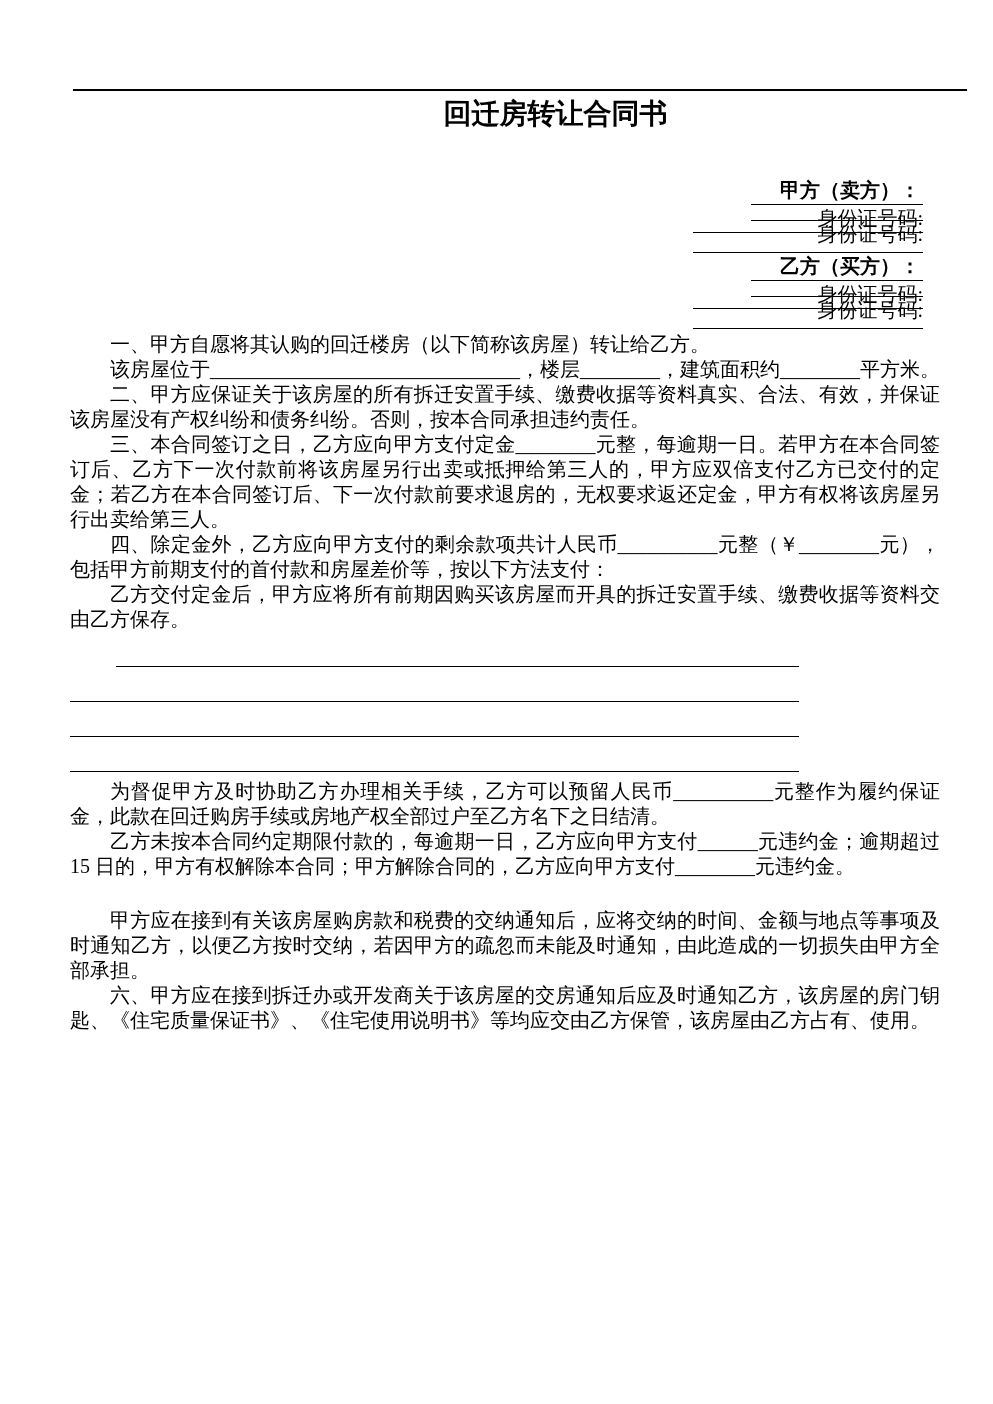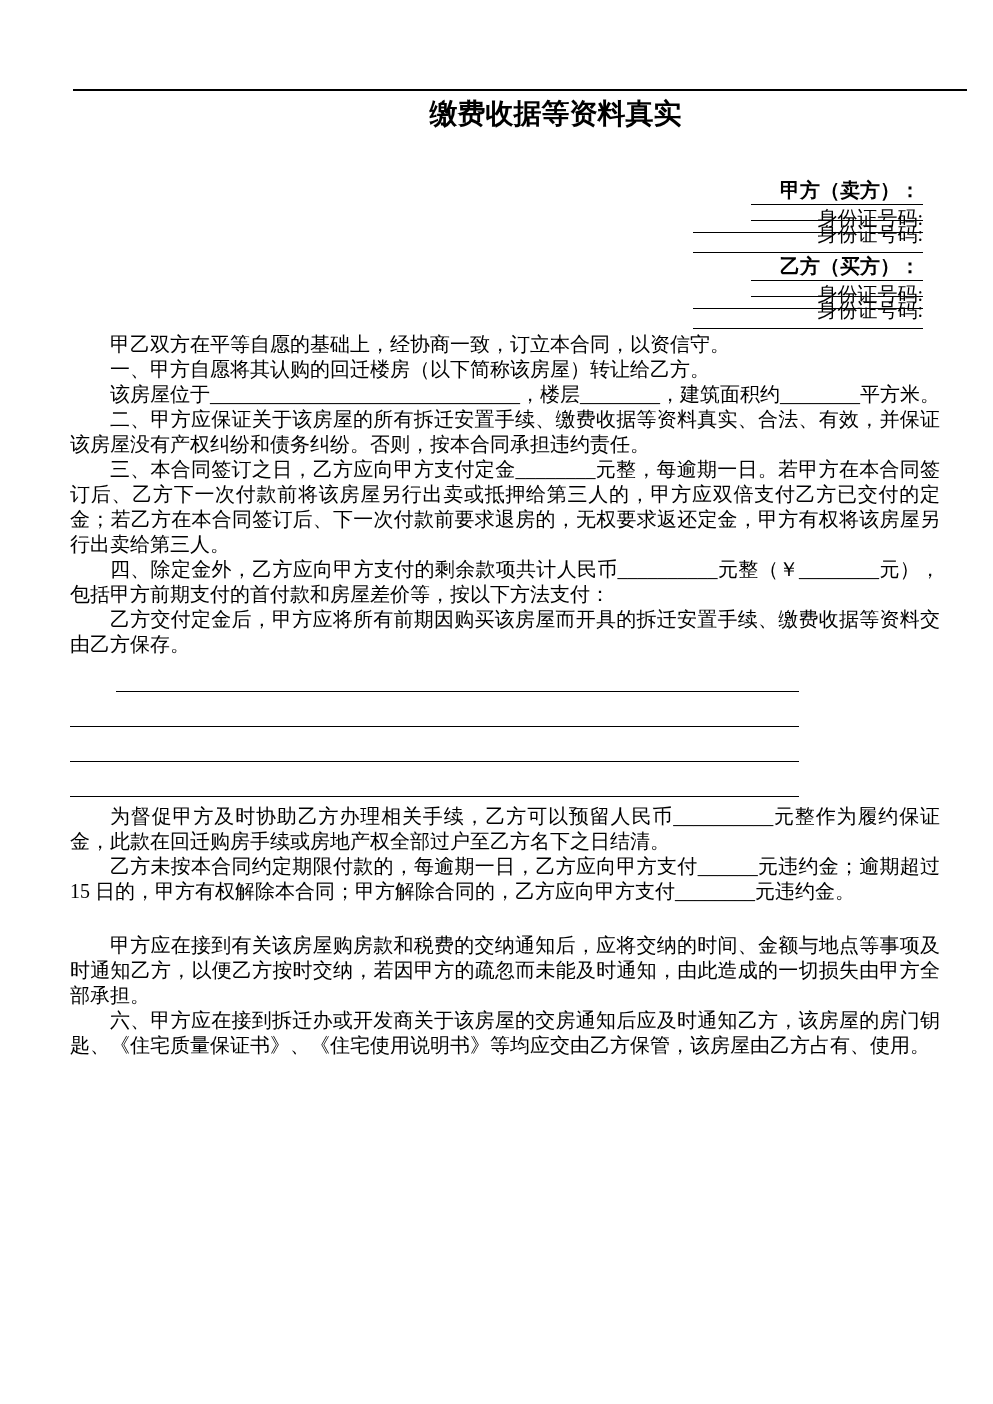--- a/index.html
+++ b/index.html
@@ -82,21 +82,21 @@
     width: 683px;
   }
 </style>
 </head>
 <body>
 
 <div class="page">
 
   <div class="header-rule"></div>
 
-  <h1 class="title">缴费收据等资料真实</h1>
+  <h1 class="title">回迁房转让合同书</h1>
 
   <div class="party-block">
     <div class="party-row">
       <span class="party-label">甲方（卖方）：</span>
       <span class="blank name-blank"></span>
       <span class="id-label">身份证号码:</span>
       <span class="blank id-blank"></span>
     </div>
     <div class="party-row">
       <span class="party-label"></span>
@@ -112,21 +112,20 @@
     </div>
     <div class="party-row">
       <span class="party-label"></span>
       <span class="blank name-blank"></span>
       <span class="id-label">身份证号码:</span>
       <span class="blank id-blank"></span>
     </div>
   </div>
 
   <div class="body-text">
-    <p>甲乙双方在平等自愿的基础上，经协商一致，订立本合同，以资信守。</p>
     <p>一、甲方自愿将其认购的回迁楼房（以下简称该房屋）转让给乙方。</p>
     <p>该房屋位于_______________________________，楼层________，建筑面积约________平方米。</p>
     <p>二、甲方应保证关于该房屋的所有拆迁安置手续、缴费收据等资料真实、合法、有效，并保证该房屋没有产权纠纷和债务纠纷。否则，按本合同承担违约责任。</p>
     <p>三、本合同签订之日，乙方应向甲方支付定金________元整，每逾期一日。若甲方在本合同签订后、乙方下一次付款前将该房屋另行出卖或抵押给第三人的，甲方应双倍支付乙方已交付的定金；若乙方在本合同签订后、下一次付款前要求退房的，无权要求返还定金，甲方有权将该房屋另行出卖给第三人。</p>
     <p>四、除定金外，乙方应向甲方支付的剩余款项共计人民币__________元整（￥________元），包括甲方前期支付的首付款和房屋差价等，按以下方法支付：</p>
     <p>乙方交付定金后，甲方应将所有前期因购买该房屋而开具的拆迁安置手续、缴费收据等资料交由乙方保存。</p>
 
     <div class="fill-lines">
       <div class="fill-line first"></div>
       <div class="fill-line"></div>

